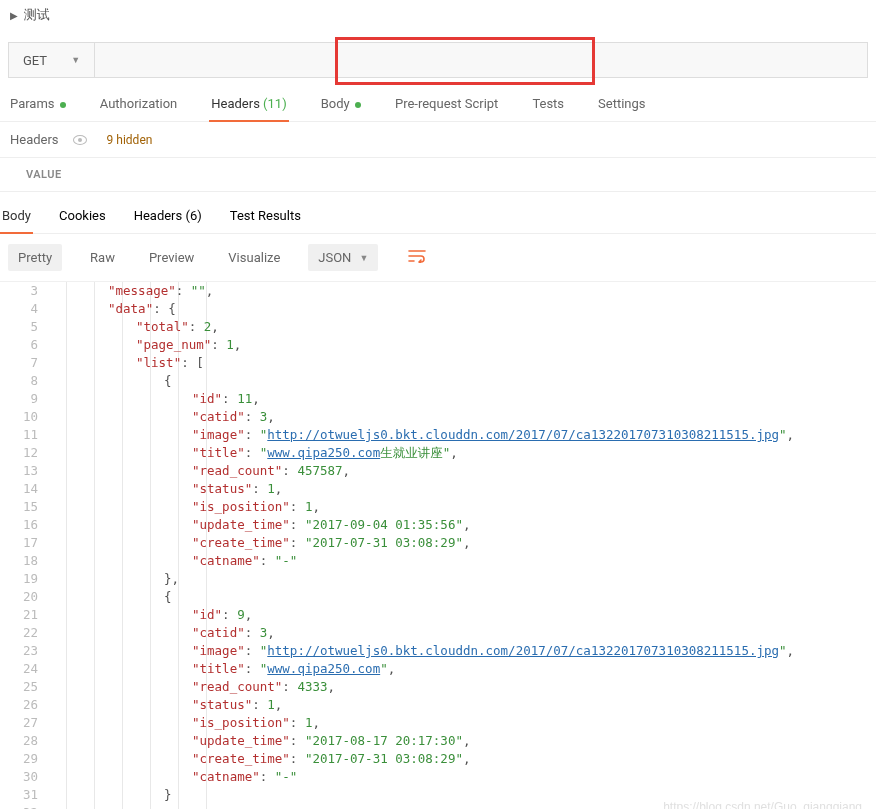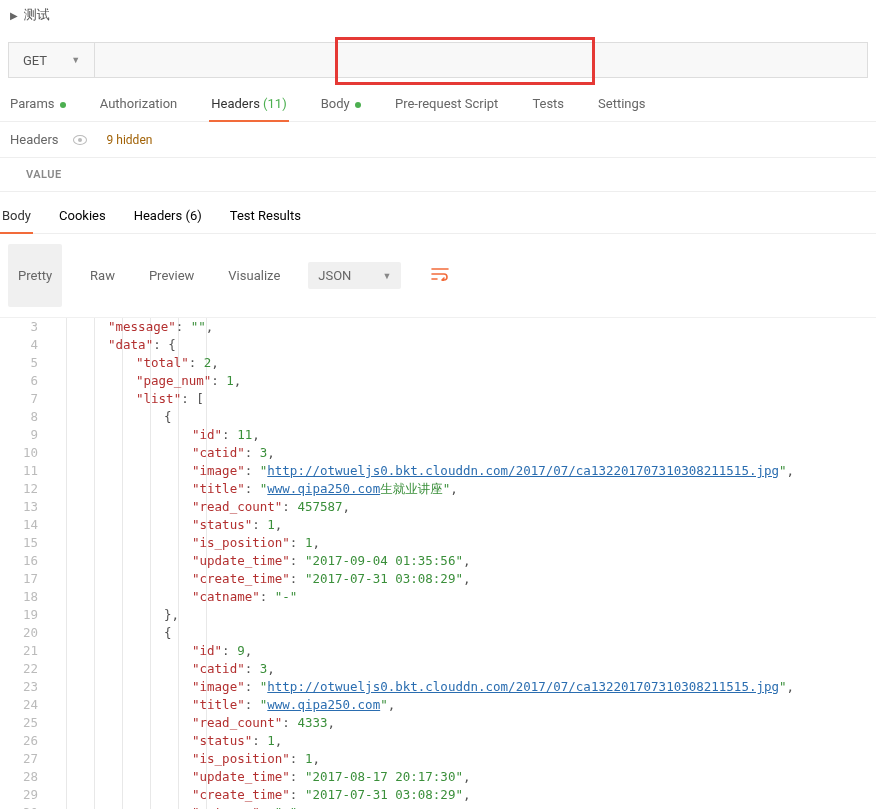--- a/index.html
+++ b/index.html
@@ -23,22 +23,22 @@
 .eye::after { content:""; width:4px; height:4px; background:#bbb; border-radius:50%; position:absolute; left:4px; top:2px; }
 .kv-header { display:flex; border:1px solid #eee; border-left:none; border-right:none; }
 .kv-header > div { padding:10px 26px; color:#888; font-size:11px; letter-spacing:0.5px; font-weight:600; }
 .kv-header .key-col { width:450px; }
 .response-tabs { display:flex; padding:12px 0 0 0; gap:24px; border-bottom:1px solid #eee; margin-top:4px; }
 .response-tabs .rtab { padding:0 2px 10px 2px; color:#000000; font-size:13px; cursor:pointer; position:relative; }
 .response-tabs .rtab.active { color:#333; }
 .response-tabs .rtab.active::after { content:""; position:absolute; left:0; right:0; bottom:-1px; height:2px; background:#f26b3a; }
 .toolbar { display:flex; align-items:center; padding:10px 8px; gap:22px; border-bottom:1px solid #f0f0f0; background:#fff; }
 .toolbar .tbtn { color:#666; font-size:13px; cursor:pointer; padding:4px 6px; }
-.toolbar .tbtn.boxed { background:#f0f0f0; padding:24px 10px; border-radius:2px; }
-.json-select { display:flex; align-items:center; background:#f0f0f0; padding:6px 10px; border-radius:2px; color:#666; font-size:13px; cursor:pointer;gap:23px; }
+.toolbar .tbtn.boxed { background:#f0f0f0; padding:6px 10px; border-radius:2px; }
+.json-select { display:flex; align-items:center; background:#f0f0f0; padding:6px 10px; border-radius:2px; color:#666; font-size:13px; cursor:pointer; }
 .json-select .caret { margin-left:8px; font-size:9px; color:#888; }
 .wrap-icon { color:#f26b3a; font-size:16px; padding:4px 8px; cursor:pointer; }
 .code-area { display:flex; font-family:Consolas,Monaco,monospace; font-size:12.5px; line-height:18px; }
 .gutter { width:52px; text-align:right; color:#bbb; padding:0 14px 0 0; user-select:none; }
 .gutter div { height:18px; }
 .code { flex:1; position:relative; }
 .code-line { height:18px; white-space:pre; position:relative; }
 .indent-guide { border-left:1px solid #e8e8e8; position:absolute; top:0; bottom:0; }
 .k { color:#b33030; } 
 .s { color:#3a8f3a; } 

